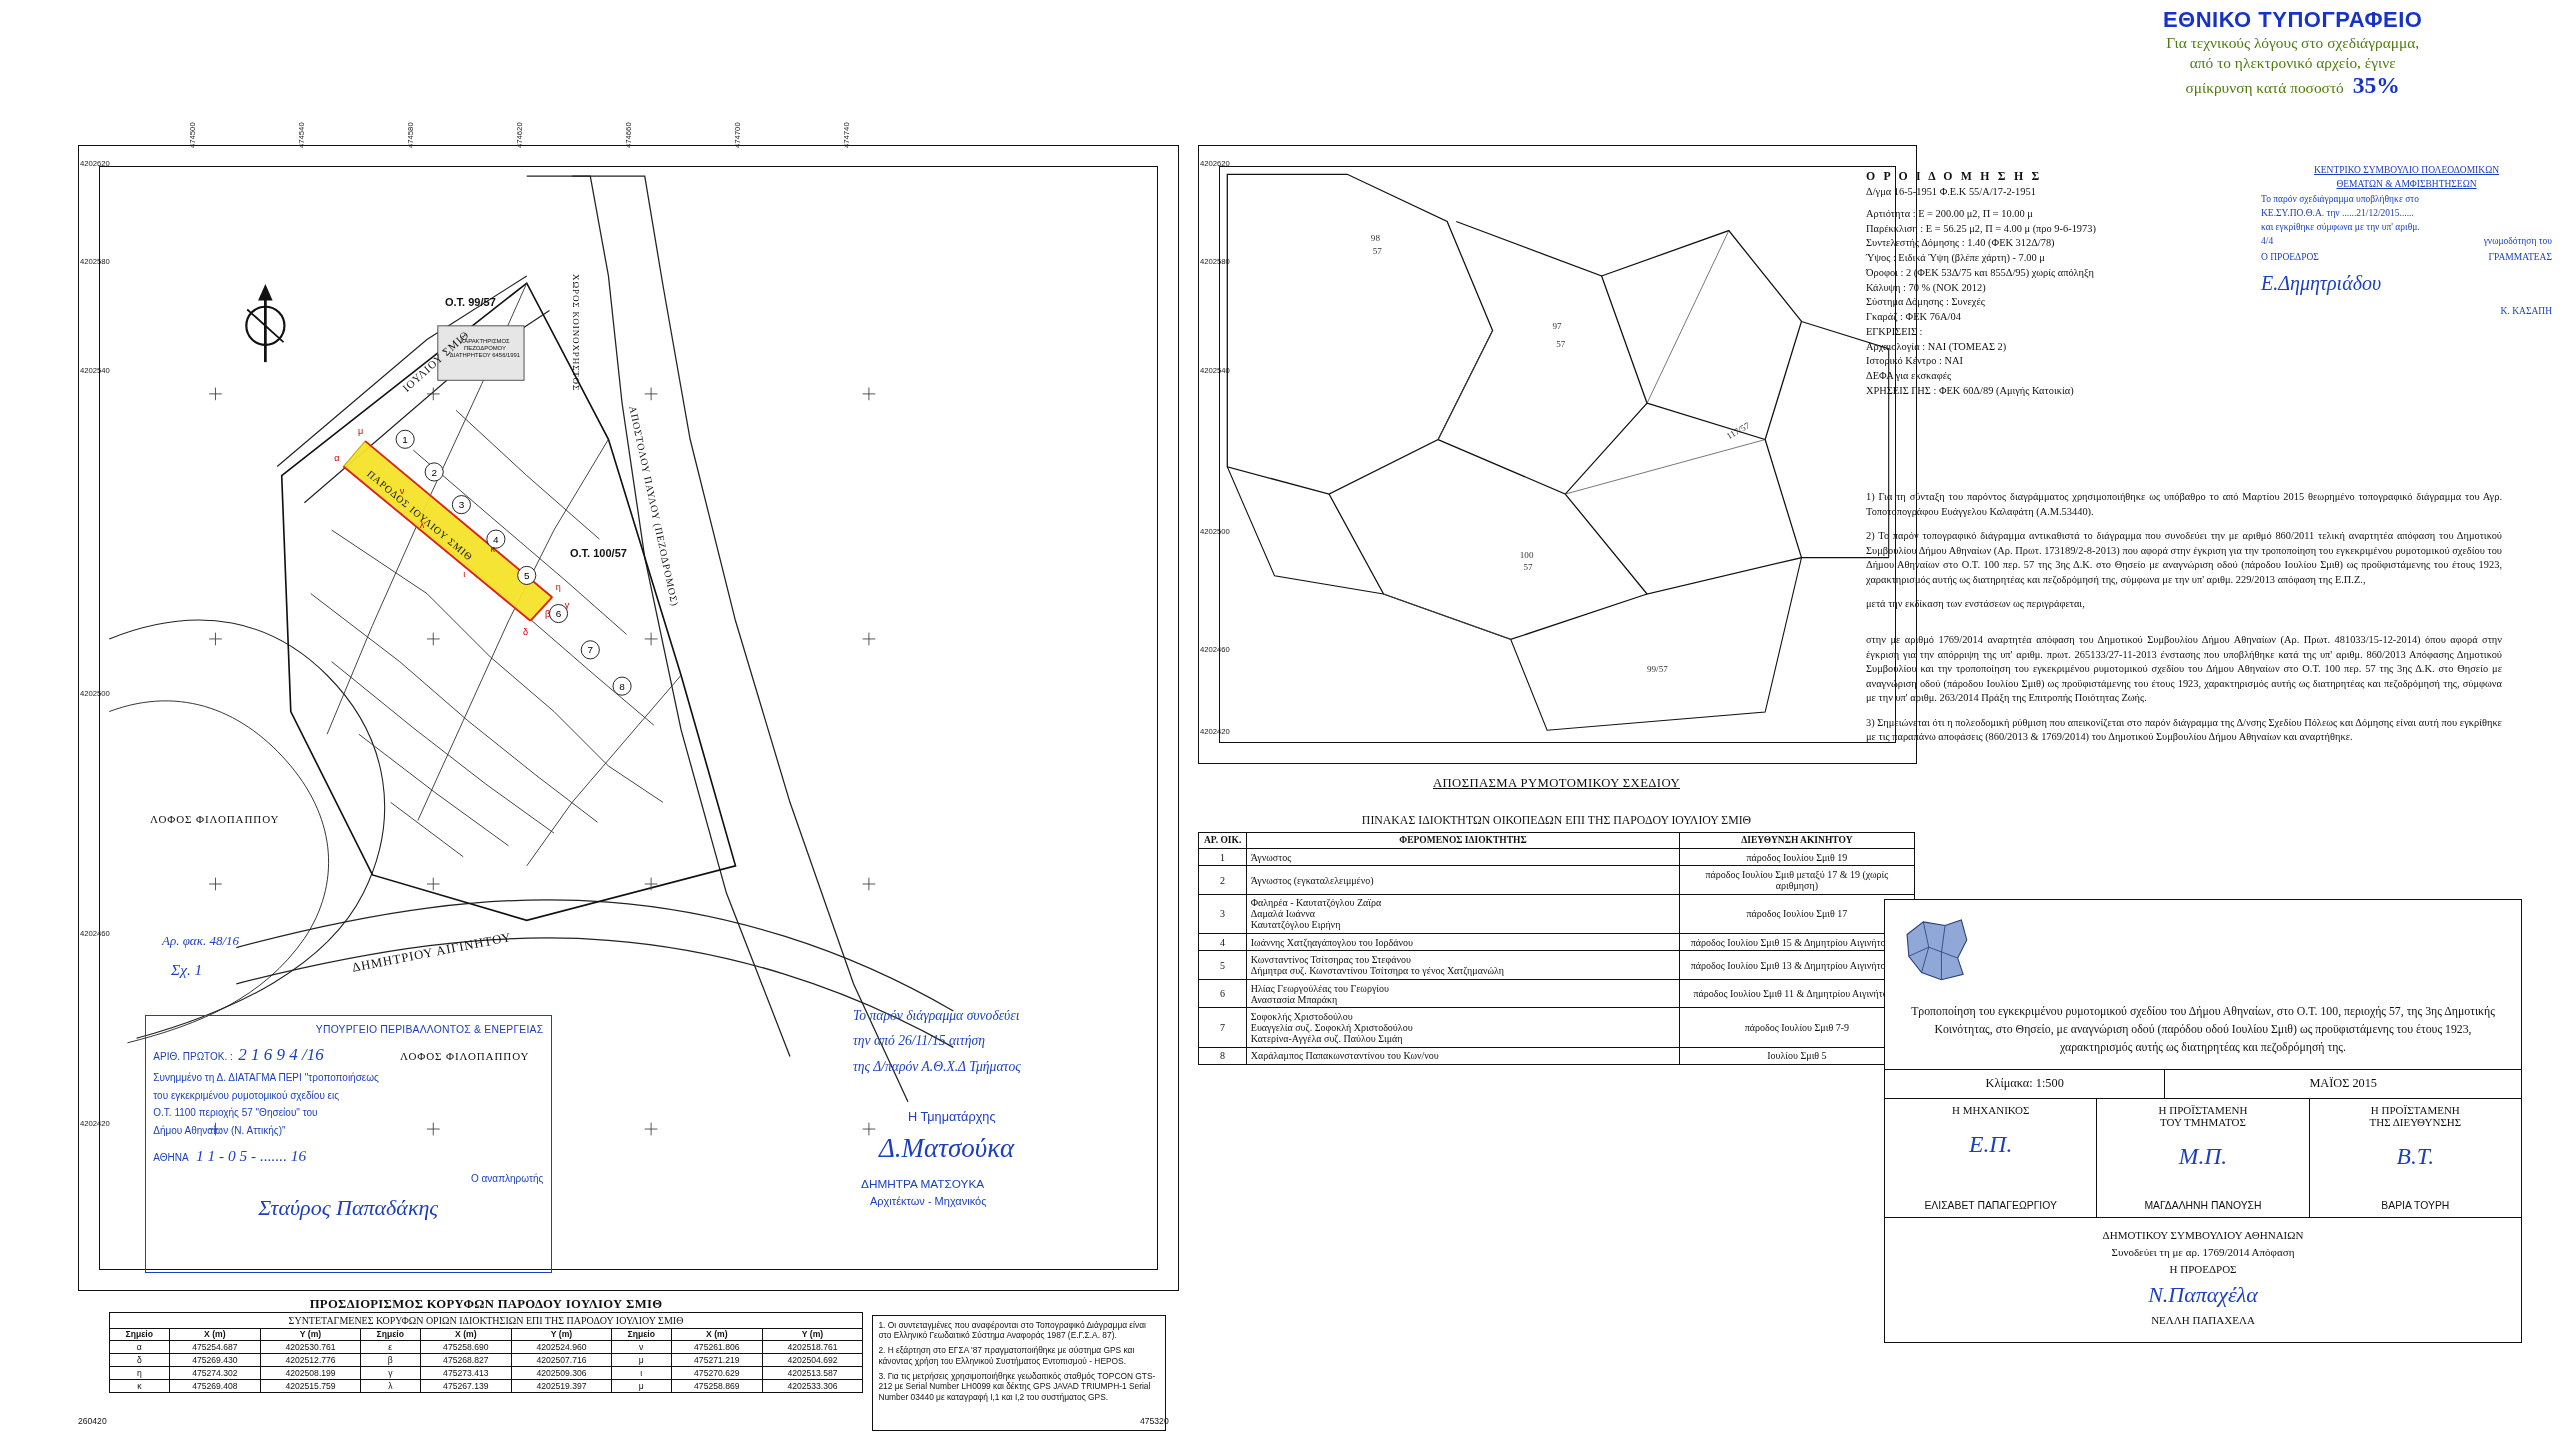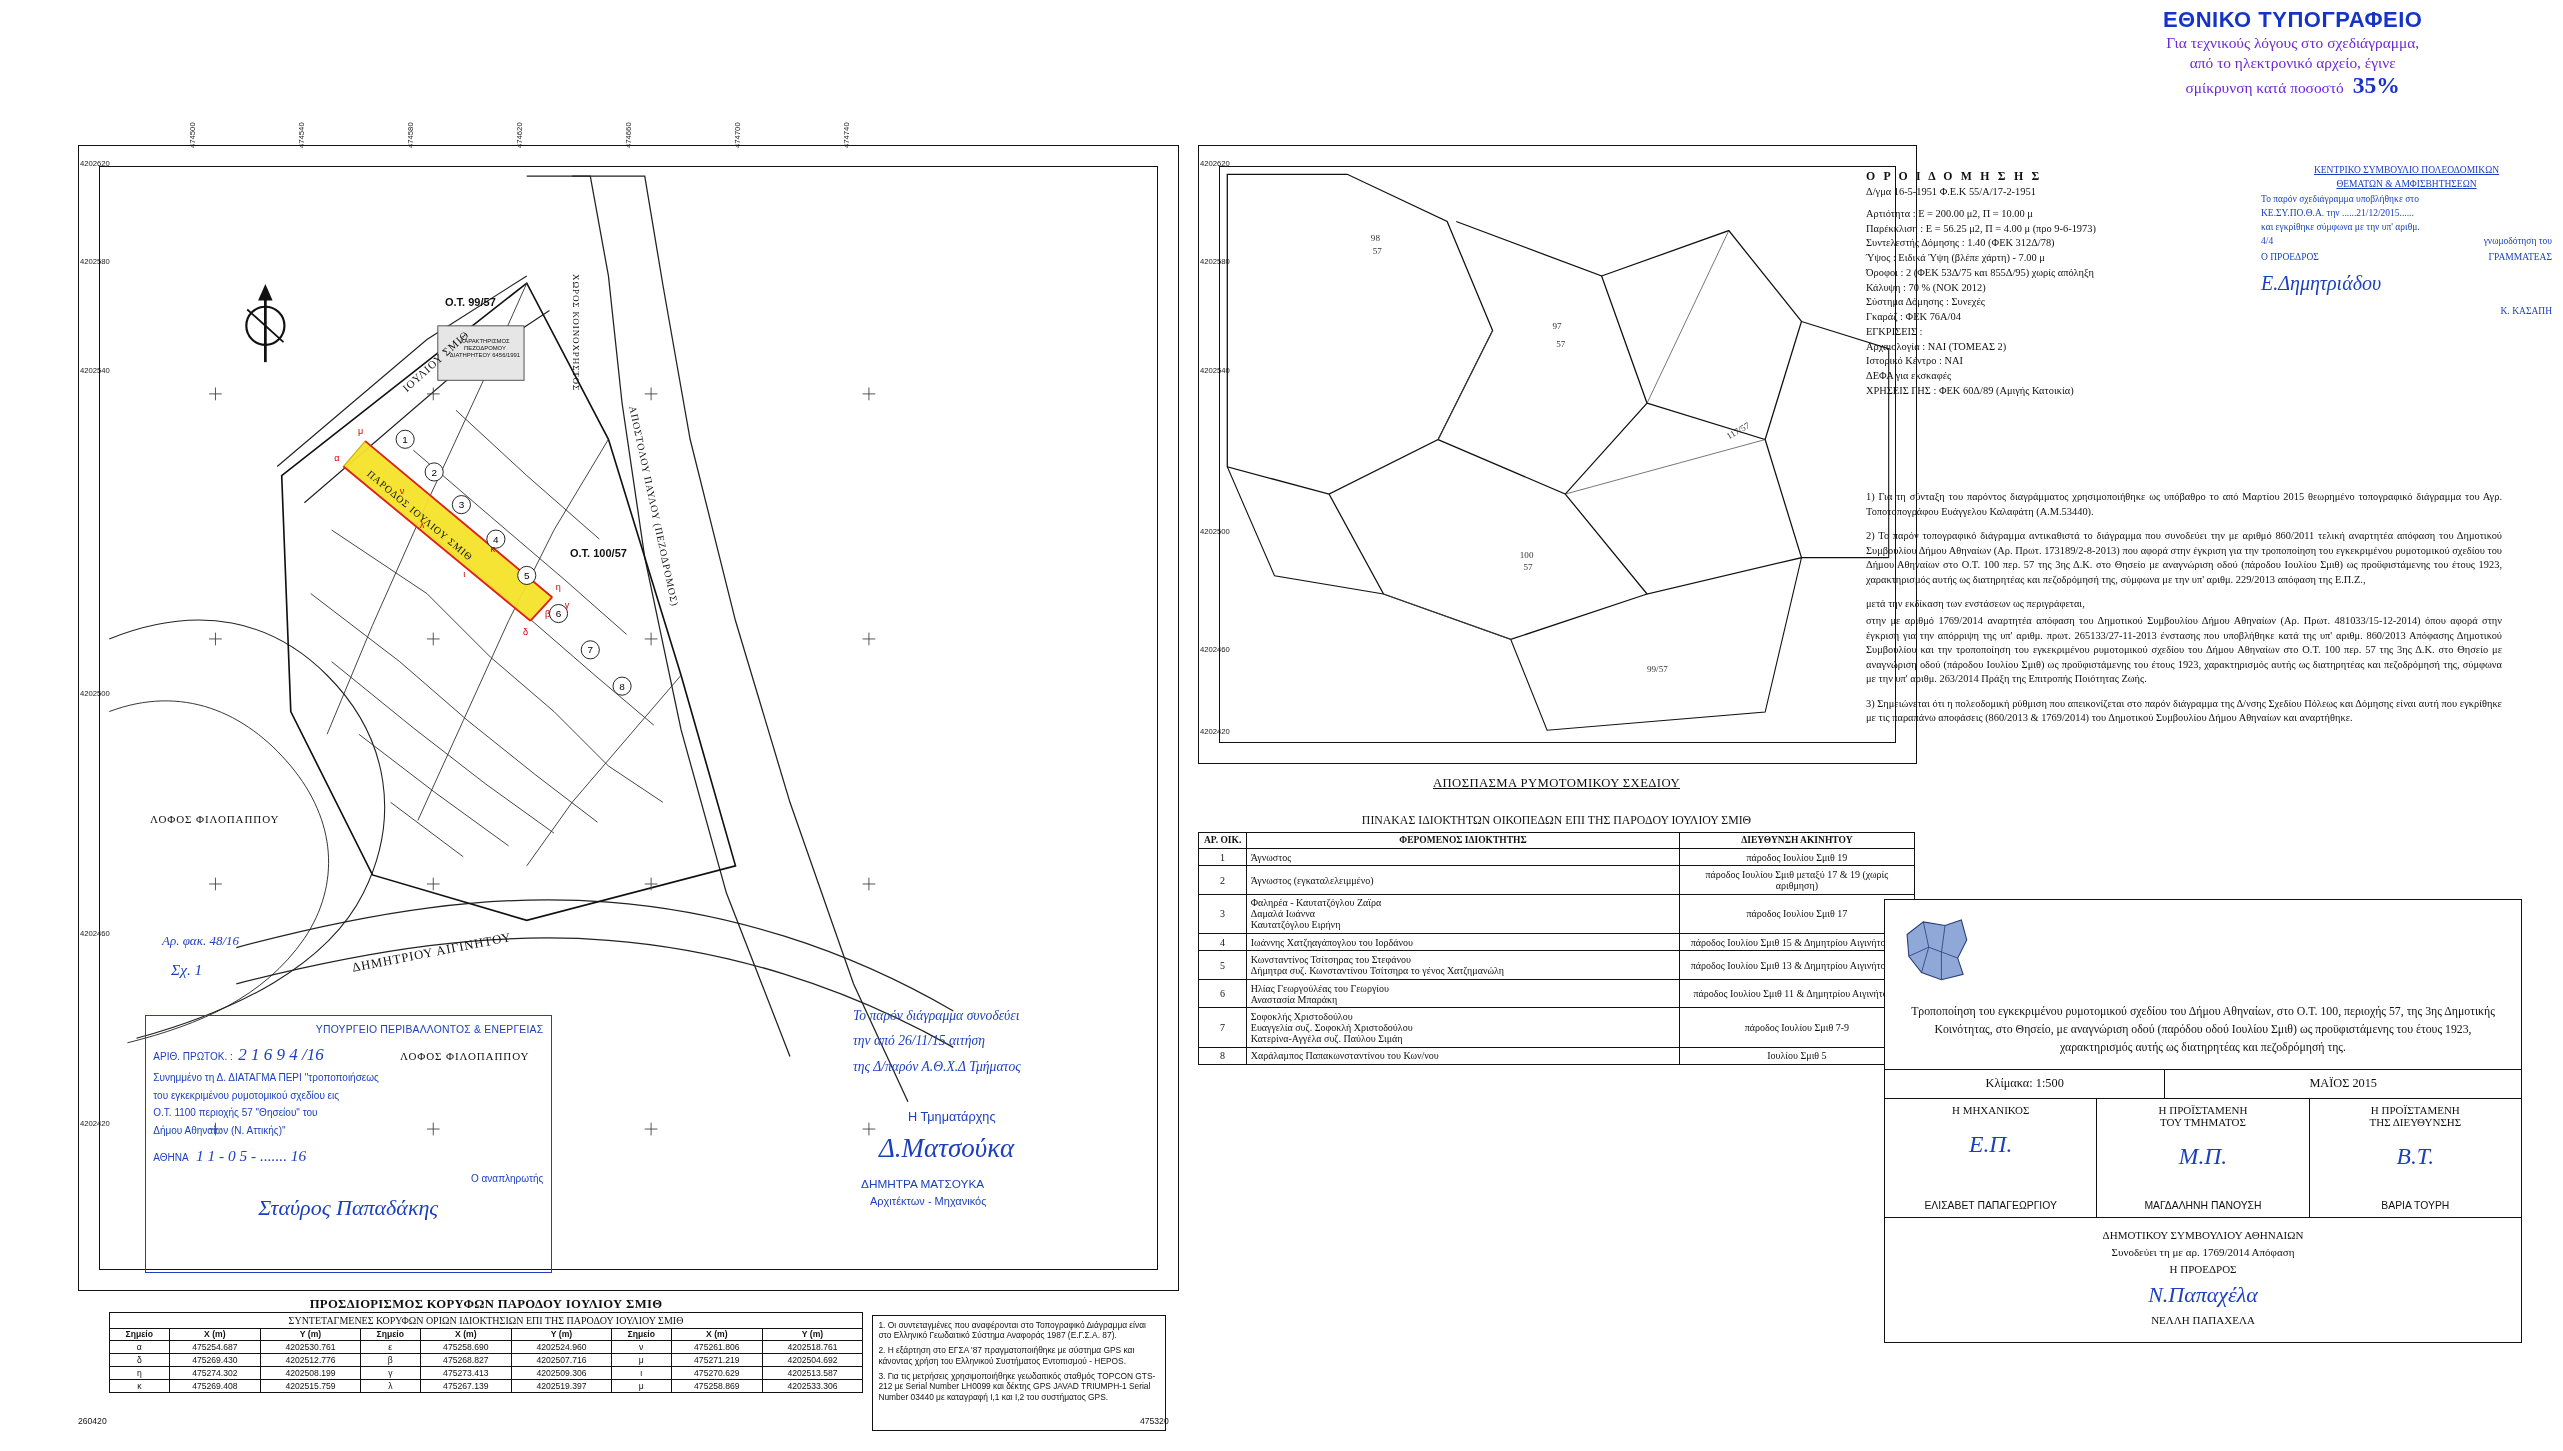--- a/index.html
+++ b/index.html
@@ -8,21 +8,21 @@
 
   
   .abs{position:absolute;}
   .blue{color:#1b3fbf;}
   .ctr{text-align:center;}
   .tiny{font-size:8.6px;}
 
   
   #banner{right:16.3px;top:7.3px;width:508px;}
   #banner .title{font-family:"Liberation Sans",sans-serif;font-weight:bold;font-size:22px;color:#1633c8;letter-spacing:0.5px;text-align:center;}
-  #banner .line{font-size:15.4px;color:#6d28d9;text-align:center;line-height:1.25;}
+  #banner .line{font-size:15.4px;color:#4d7c0f;text-align:center;line-height:1.25;}
   #banner .pct{font-weight:bold;font-size:23.6px;color:#1633c8;}
   #banner .rowpct{display:flex;align-items:baseline;justify-content:center;gap:9px;}
 
   
   #plotframe{left:78px;top:145px;width:1099px;height:1144px;border:1.4px solid #111;background:#fff;}
   #plotframe .inner{position:absolute;left:20px;top:20px;right:20px;bottom:20px;border:0.9px solid #111;}
   .tickcol{position:absolute;left:0;top:0;width:20px;height:100%;}
   .tickrow{position:absolute;left:0;top:0;height:20px;width:100%;}
   .ylab{position:absolute;left:0.9px;font-size:7.7px;font-family:"Liberation Sans",sans-serif;color:#222;}
   .xlab{position:absolute;top:1.8px;font-size:7.7px;font-family:"Liberation Sans",sans-serif;color:#222;transform:rotate(-90deg);transform-origin:left top;white-space:nowrap;}
@@ -486,21 +486,21 @@
       <span>Ο ΠΡΟΕΔΡΟΣ</span>
       <span>ΓΡΑΜΜΑΤΕΑΣ</span>
     </div>
     <div class="sig" style="font-size:20px;margin-top:3.6px;">Ε.Δημητριάδου</div>
     <div style="text-align:right;margin-top:5.4px;">Κ. ΚΑΣΑΠΗ</div>
   </div>
 
   <div class="abs" id="paras">
     <p>1) Για τη σύνταξη του παρόντος διαγράμματος χρησιμοποιήθηκε ως υπόβαθρο το από Μαρτίου 2015 θεωρημένο τοπογραφικό διάγραμμα του Αγρ. Τοποτοπογράφου Ευάγγελου Καλαφάτη (Α.Μ.53440).</p>
     <p>2) Το παρόν τοπογραφικό διάγραμμα αντικαθιστά το διάγραμμα που συνοδεύει την με αριθμό 860/2011 τελική αναρτητέα απόφαση του Δημοτικού Συμβουλίου Δήμου Αθηναίων (Αρ. Πρωτ. 173189/2-8-2013) που αφορά στην έγκριση για την τροποποίηση του εγκεκριμένου ρυμοτομικού σχεδίου του Δήμου Αθηναίων στο Ο.Τ. 100 περ. 57 της 3ης Δ.Κ. στο Θησείο με αναγνώριση οδού (πάροδου Ιουλίου Σμιθ) ως προϋφιστάμενης του έτους 1923, χαρακτηρισμός αυτής ως διατηρητέας και πεζοδρόμησή της, σύμφωνα με την υπ' αριθμ. 229/2013 απόφαση της Ε.Π.Ζ.,</p>
-    <p style="margin-bottom:2px;">μετά την εκδίκαση των ενστάσεων ως περιγράφεται,</p>
+    <p style="margin-bottom:21px;">μετά την εκδίκαση των ενστάσεων ως περιγράφεται,</p>
     <p>στην με αριθμό 1769/2014 αναρτητέα απόφαση του Δημοτικού Συμβουλίου Δήμου Αθηναίων (Αρ. Πρωτ. 481033/15-12-2014) όπου αφορά στην έγκριση για την απόρριψη της υπ' αριθμ. πρωτ. 265133/27-11-2013 ένστασης που υποβλήθηκε κατά της υπ' αριθμ. 860/2013 Απόφασης Δημοτικού Συμβουλίου και την τροποποίηση του εγκεκριμένου ρυμοτομικού σχεδίου του Δήμου Αθηναίων στο Ο.Τ. 100 περ. 57 της 3ης Δ.Κ. στο  Θησείο με αναγνώριση οδού (πάροδου Ιουλίου Σμιθ) ως προϋφιστάμενης του έτους 1923, χαρακτηρισμός αυτής ως διατηρητέας και πεζοδρόμησή της, σύμφωνα με την υπ' αριθμ. 263/2014 Πράξη της Επιτροπής Ποιότητας Ζωής.</p>
     <p>3) Σημειώνεται ότι η πολεοδομική ρύθμιση που απεικονίζεται στο παρόν διάγραμμα της Δ/νσης Σχεδίου Πόλεως και Δόμησης είναι αυτή που εγκρίθηκε με τις παραπάνω αποφάσεις (860/2013 &amp; 1769/2014) του Δημοτικού Συμβουλίου Δήμου Αθηναίων και αναρτήθηκε.</p>
   </div>
 
   <div class="abs" id="dimos">
     <div id="dimosTop">
       <svg width="76" height="76" viewBox="0 0 84 84">
         <path d="M10,26 L28,12 L52,16 L70,10 L76,32 L66,52 L72,70 L48,76 L26,68 L12,50 Z" fill="#8fa8d8" stroke="#2b3d77" stroke-width="1.2"></path>
         <path d="M28,12 L34,40 L26,68" fill="none" stroke="#2b3d77" stroke-width=".9"></path>
         <path d="M52,16 L48,46 L48,76" fill="none" stroke="#2b3d77" stroke-width=".9"></path>

